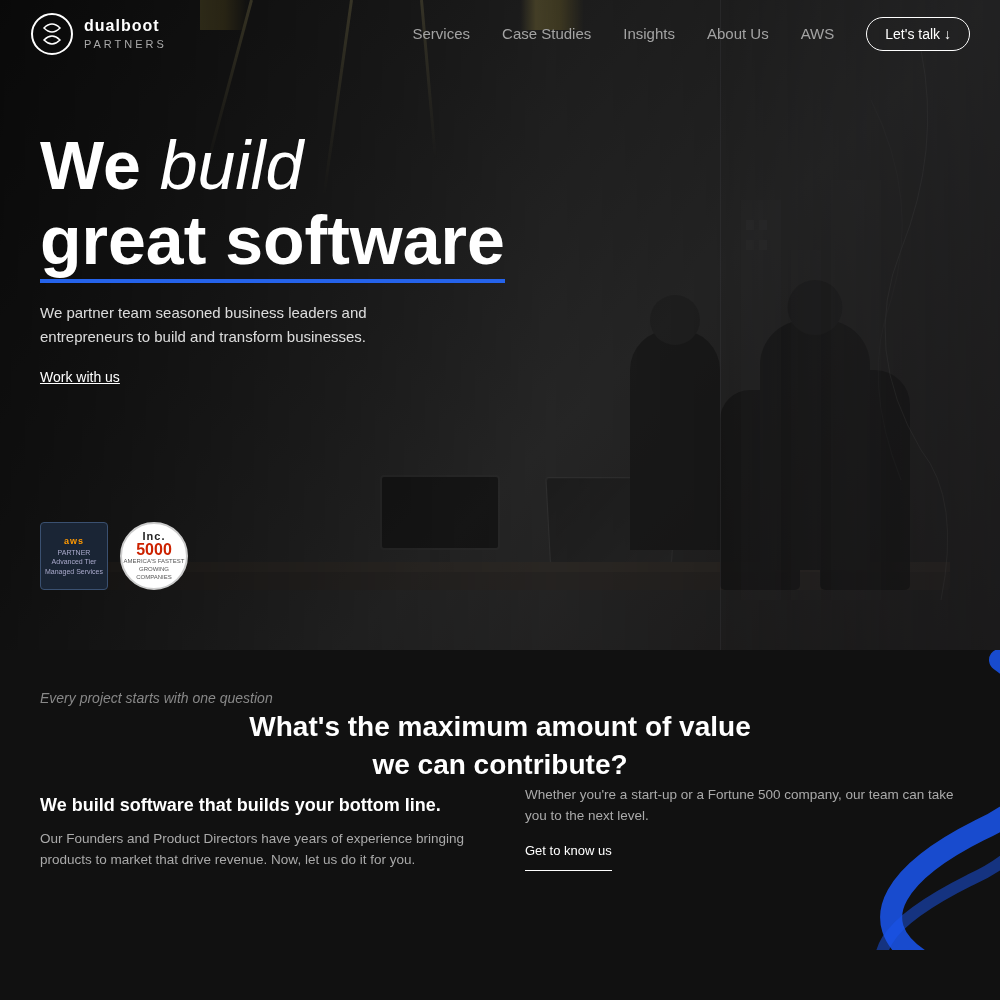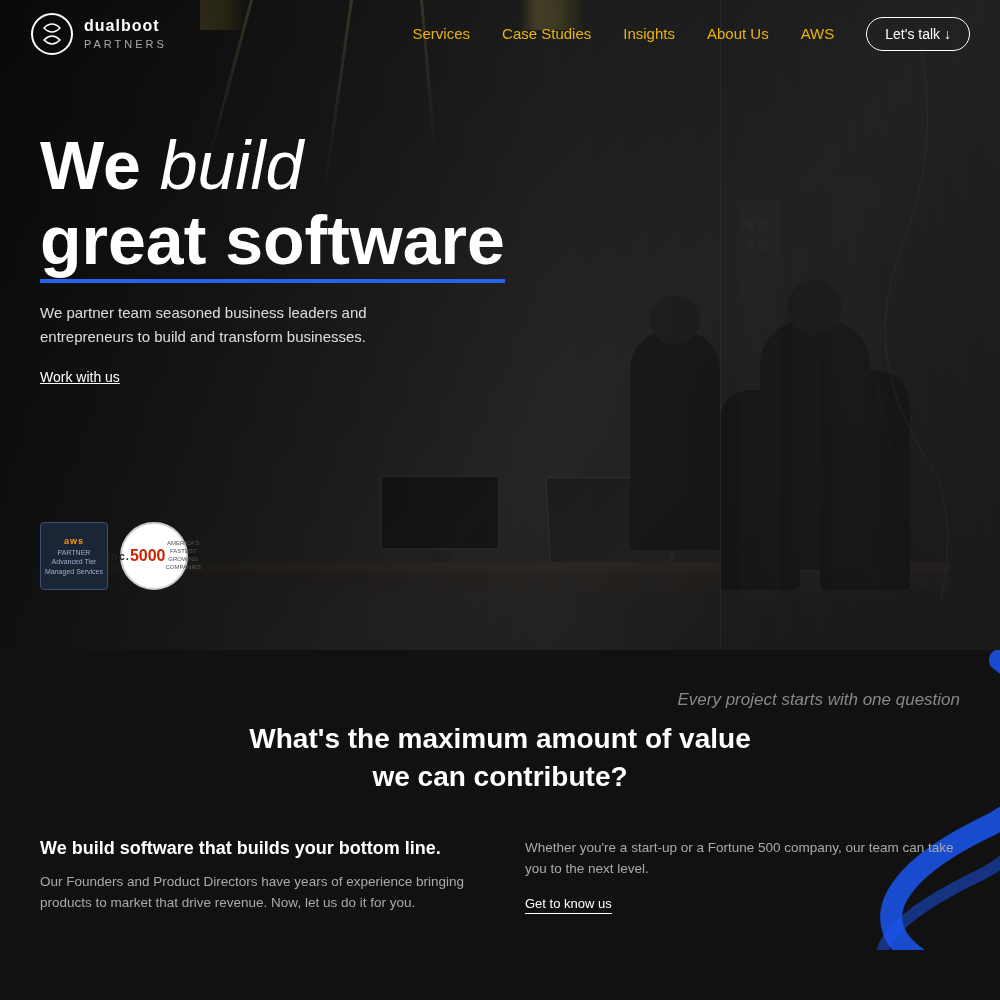--- a/index.html
+++ b/index.html
@@ -40,21 +40,21 @@
       font-weight: 300;
       color: #ccc;
     }
     nav ul {
       display: flex;
       align-items: center;
       list-style: none;
       gap: 32px;
     }
     nav ul li a {
-      color: #eab308;
+      color: #a3a3a3;
       text-decoration: none;
       font-size: 15px;
       font-weight: 400;
     }
     .lets-talk-btn {
       border: 1.5px solid white;
       border-radius: 20px;
       padding: 8px 18px;
       color: white;
       font-size: 14px;
@@ -283,21 +283,21 @@
       text-align: center;
       line-height: 1.3;
       margin-top: 2px;
     }
     .badge-inc {
       width: 68px;
       height: 68px;
       border-radius: 50%;
       background: white;
       display: flex;
-      flex-direction: row;
+      flex-direction: column;
       align-items: center;
       justify-content: center;
       border: 2px solid #ccc;
     }
     .badge-inc .inc-text {
       font-size: 11px;
       font-weight: bold;
       color: #222;
       letter-spacing: 1px;
     }
@@ -334,45 +334,44 @@
       z-index: 1;
     }
 
     .bottom-content {
       position: relative;
       z-index: 2;
       padding: 40px 40px 0;
     }
 
     .section-tag {
-      text-align: right;
+      text-align: left;
       color: #888;
       font-style: italic;
-      font-size: 17px;
-      margin-bottom: 10px;
+      font-size: 14px;
+      margin-bottom: 2px;
     }
     .section-heading {
       text-align: center;
       color: white;
       font-size: 28px;
       font-weight: 700;
       line-height: 1.35;
     }
 
     .two-col {
       display: flex;
       gap: 50px;
       align-items: flex-end;
     }
     .col-left {
       flex: 1;
     }
     .col-right {
       flex: 1;
-      margin-top: 41px;
     }
     .col-left h3 {
       color: white;
       font-size: 18px;
       font-weight: 700;
       margin-bottom: 12px;
     }
     .col-left p {
       color: #aaa;
       font-size: 13.5px;
@@ -382,21 +381,21 @@
       color: #aaa;
       font-size: 13.5px;
       line-height: 1.6;
       margin-bottom: 14px;
     }
     .get-to-know-btn {
       display: inline-block;
       border-bottom: 1.5px solid white;
       color: white;
       font-size: 13px;
-      padding-bottom: 2px;
+      padding-bottom: 12px;
       cursor: pointer;
       background: transparent;
       border-top: none;
       border-left: none;
       border-right: none;
     }
   </style>
 </head>
 <body>
 

